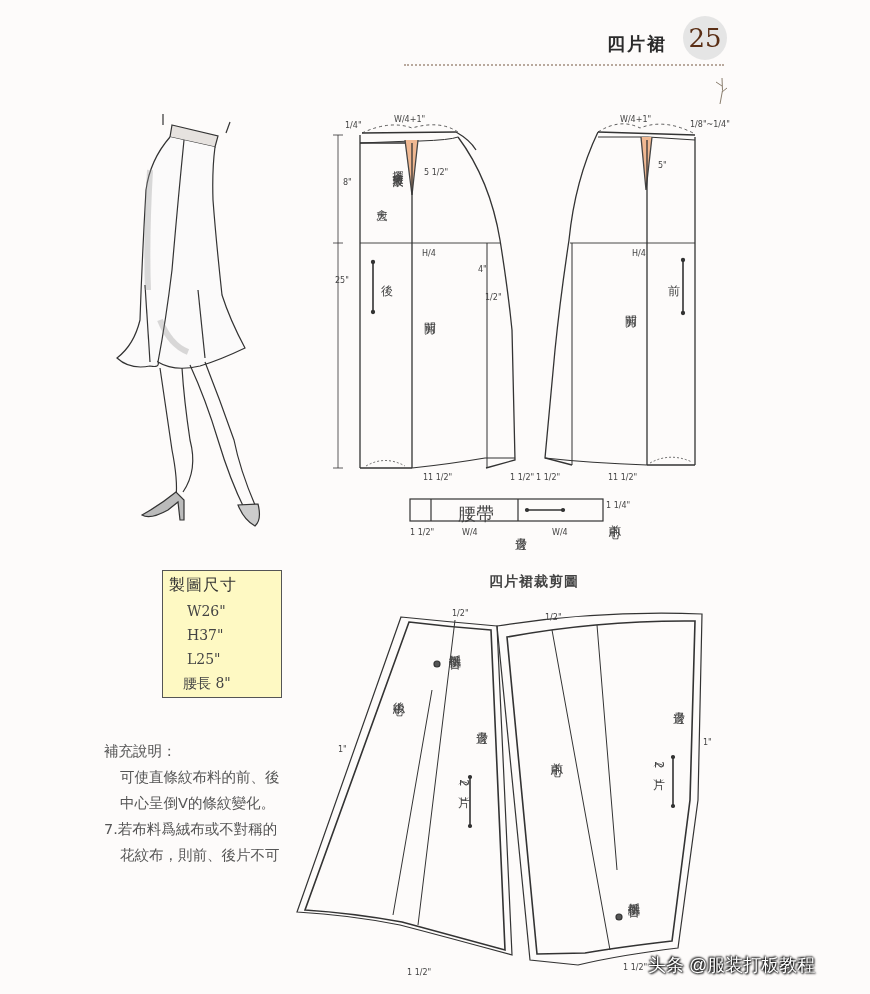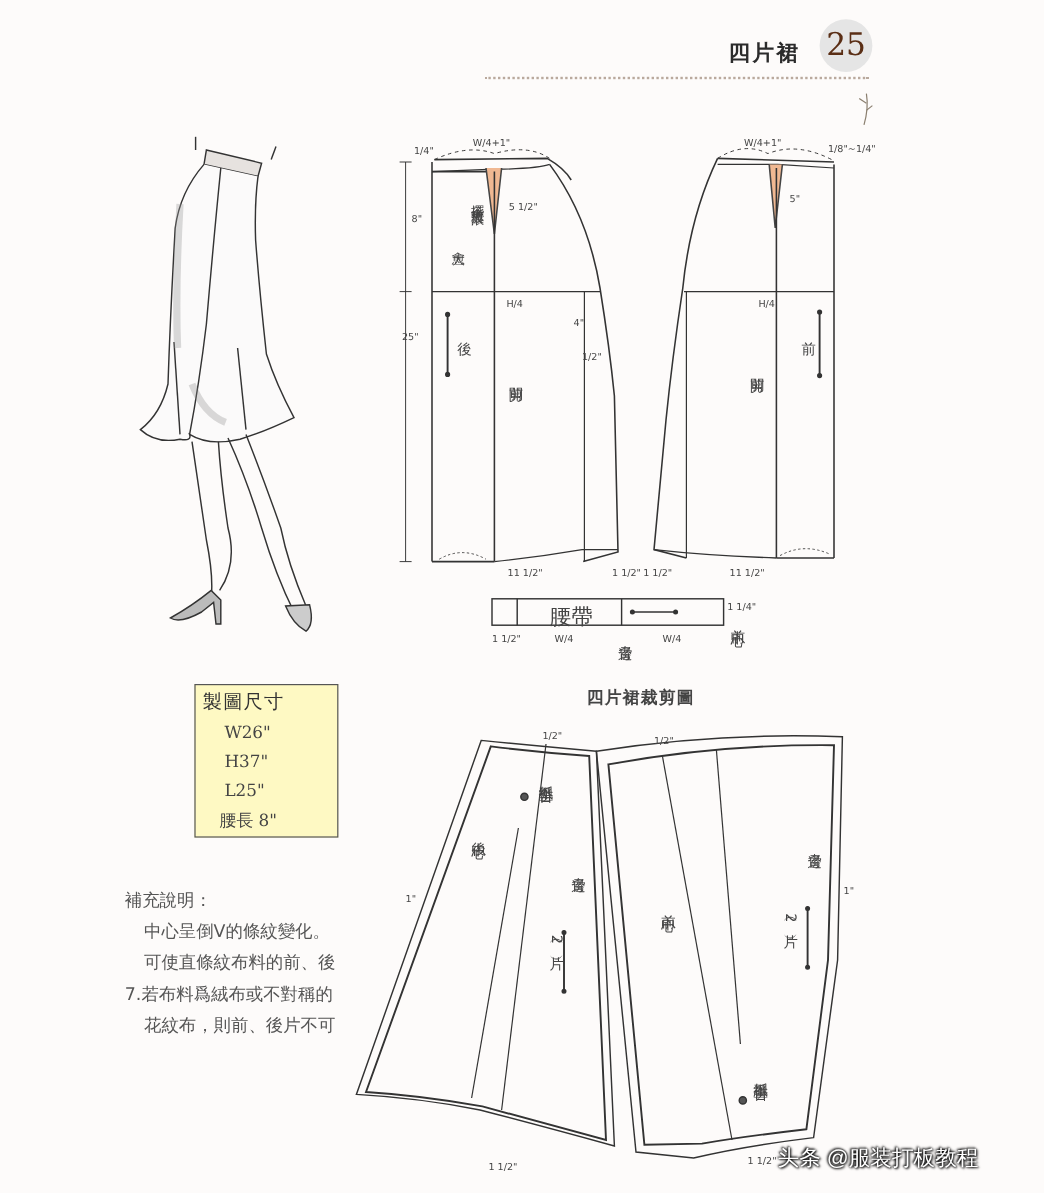--- a/index.html
+++ b/index.html
@@ -202,22 +202,22 @@
 <div class="abs meas-box">
   <div class="meas-title">製圖尺寸</div>
   <div class="meas-row" style="left:24px;top:32px;">W26"</div>
   <div class="meas-row" style="left:24px;top:56px;">H37"</div>
   <div class="meas-row" style="left:24px;top:80px;">L25"</div>
   <div class="meas-row" style="left:20px;top:104px;">腰長 8"</div>
 </div>
 
 <div class="abs notes">
   <p>補充說明：</p>
+  <p class="ind">可使直條紋布料的前、後</p>
   <p class="ind">中心呈倒V的條紋變化。</p>
-  <p class="ind">可使直條紋布料的前、後</p>
   <p>7.若布料爲絨布或不對稱的</p>
   <p class="ind">花紋布，則前、後片不可</p>
 </div>
 
 <div class="abs cut-title">四片裙裁剪圖</div>
 <div class="vlabel" style="left:390px;top:692px;">後中心</div>
 <div class="vlabel" style="left:446px;top:645px;">紙型併合</div>
 <div class="vlabel" style="left:473px;top:722px;">脅邊</div>
 <div class="vlabel" style="left:455px;top:778px;">（2片）</div>
 <div class="vlabel" style="left:548px;top:753px;">前中心</div>

